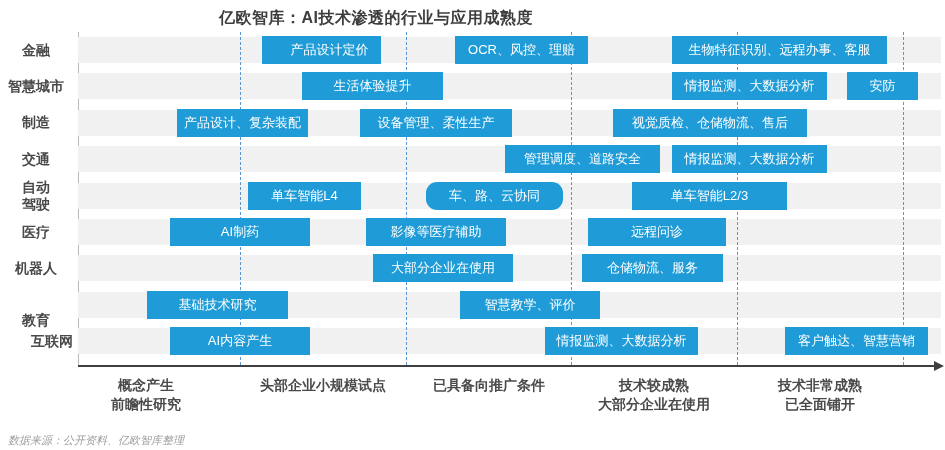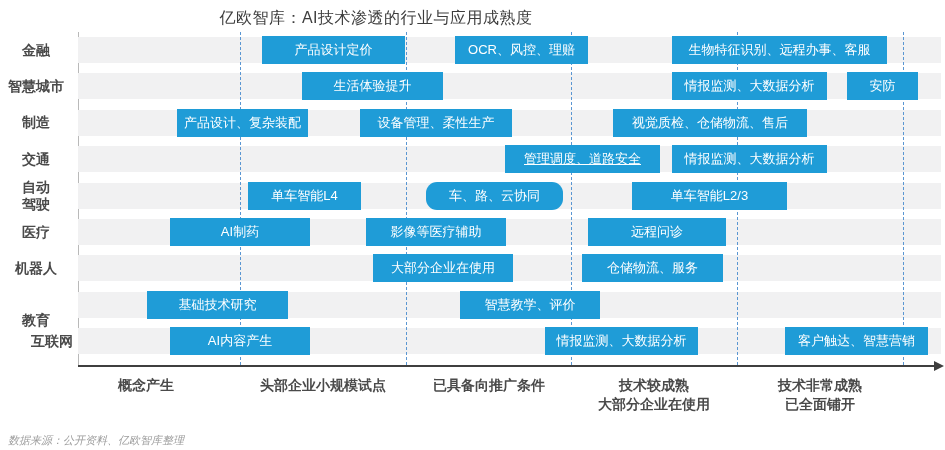--- a/index.html
+++ b/index.html
@@ -2,21 +2,21 @@
 <html><head>
 <meta charset="utf-8">
 <style>
   html,body{margin:0;padding:0;background:#fff;}
   #canvas{
     position:relative;width:945px;height:450px;background:#ffffff;overflow:hidden;
     font-family:"Liberation Sans","DejaVu Sans",sans-serif;
   }
   .title{
     position:absolute;top:8px;left:0;width:752px;text-align:center;
-    font-size:16px;font-weight:normal;color:#3d3d3d;letter-spacing:.5px;
+    font-size:16px;font-weight:bold;color:#3d3d3d;letter-spacing:.5px;
   }
   .y-axis{position:absolute;left:78px;top:32px;width:1px;height:333px;background:#b9b9b9;}
   .x-axis{position:absolute;left:78px;top:365px;width:858px;height:2px;background:#3f3f3f;}
   .x-arrow{
     position:absolute;left:934px;top:361px;width:0;height:0;
     border-left:10px solid #3f3f3f;border-top:5px solid transparent;border-bottom:5px solid transparent;
   }
   .band{position:absolute;left:78px;width:863px;height:26px;background:#f1f1f2;z-index:1;}
   .gridline{position:absolute;top:32px;height:333px;width:0;border-left:1px dashed #5a96d2;z-index:2;}
   .ind-label{
@@ -38,42 +38,42 @@
 </head>
 <body>
 
 <div id="canvas">
   <div class="title">亿欧智库：AI技术渗透的行业与应用成熟度</div>
   <div id="plot">
       <div class="band" style="top: 37px;"></div>
       <div class="ind-label" style="top: 41.5px;">
         <div>金融</div>
       </div>
-      <div class="box" style="top: 36px; left: 262px; width: 143px;">产品设计定价</div>
+      <div class="box" style="top: 36px; left: 262px; width: 103px; padding-left: 16px;">产品设计定价</div>
       <div class="box" style="top: 36px; left: 455px; width: 133px;">OCR、风控、理赔</div>
       <div class="box" style="top: 36px; left: 672px; width: 215px;">生物特征识别、远程办事、客服</div>
       <div class="band" style="top: 73.4px;"></div>
       <div class="ind-label" style="top: 77.9px;">
         <div>智慧城市</div>
       </div>
       <div class="box" style="top: 72.4px; left: 302px; width: 141px;">生活体验提升</div>
       <div class="box" style="top: 72.4px; left: 672px; width: 155px;">情报监测、大数据分析</div>
       <div class="box" style="top: 72.4px; left: 847px; width: 71px;">安防</div>
       <div class="band" style="top: 109.8px;"></div>
       <div class="ind-label" style="top: 114.3px;">
         <div>制造</div>
       </div>
       <div class="box" style="top: 108.8px; left: 177px; width: 131px;">产品设计、复杂装配</div>
       <div class="box" style="top: 108.8px; left: 360px; width: 152px;">设备管理、柔性生产</div>
       <div class="box" style="top: 108.8px; left: 613px; width: 194px;">视觉质检、仓储物流、售后</div>
       <div class="band" style="top: 146.2px;"></div>
       <div class="ind-label" style="top: 150.7px;">
         <div>交通</div>
       </div>
-      <div class="box" style="top: 145.2px; left: 505px; width: 155px; text-decoration: underline;">管理调度、道路安全</div>
+      <div class="box" style="top: 145.2px; left: 505px; width: 155px;">管理调度、道路安全</div>
       <div class="box" style="top: 145.2px; left: 672px; width: 155px;">情报监测、大数据分析</div>
       <div class="band" style="top: 182.6px;"></div>
       <div class="ind-label" style="top: 178.6px;">
         <div>自动</div>
         <div>驾驶</div>
       </div>
       <div class="box" style="top: 181.6px; left: 248px; width: 113px;">单车智能L4</div>
       <div class="box" style="top: 181.6px; left: 426px; width: 137px; border-radius: 11px;">车、路、云协同</div>
       <div class="box" style="top: 181.6px; left: 632px; width: 155px;">单车智能L2/3</div>
       <div class="band" style="top: 219px;"></div>
@@ -102,20 +102,21 @@
       <div class="box" style="top: 327.2px; left: 170px; width: 140px;">AI内容产生</div>
       <div class="box" style="top: 327.2px; left: 545px; width: 153px;">情报监测、大数据分析</div>
       <div class="box" style="top: 327.2px; left: 785px; width: 143px;">客户触达、智慧营销</div>
       <div class="gridline" style="left: 240px;"></div>
       <div class="gridline" style="left: 406px;"></div>
       <div class="gridline" style="left: 571px;"></div>
       <div class="gridline" style="left: 737px;"></div>
       <div class="gridline" style="left: 903px;"></div>
       <div class="stage" style="left: 51px;">
         <div>概念产生</div>
+        <div>前瞻性研究</div>
       </div>
       <div class="stage" style="left: 228px;">
         <div>头部企业小规模试点</div>
       </div>
       <div class="stage" style="left: 394px;">
         <div>已具备向推广条件</div>
       </div>
       <div class="stage" style="left: 559px;">
         <div>技术较成熟</div>
         <div>大部分企业在使用</div>

